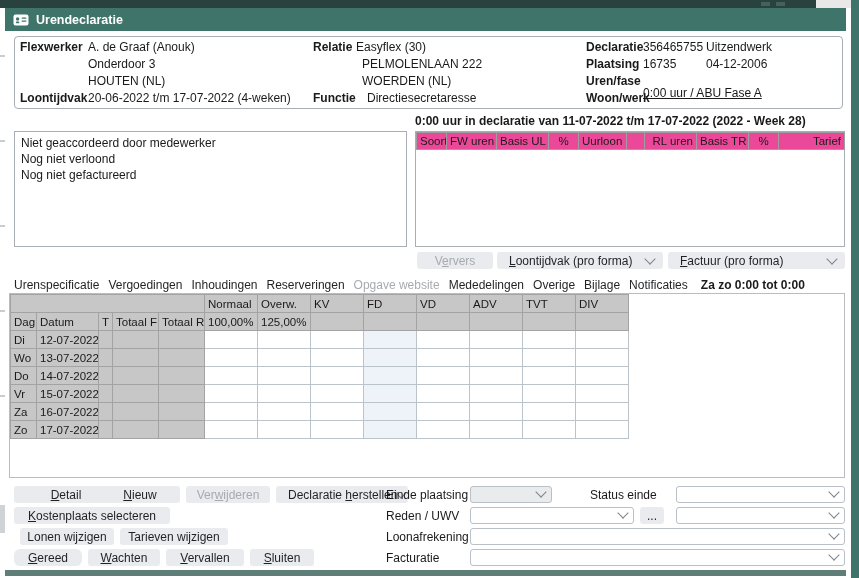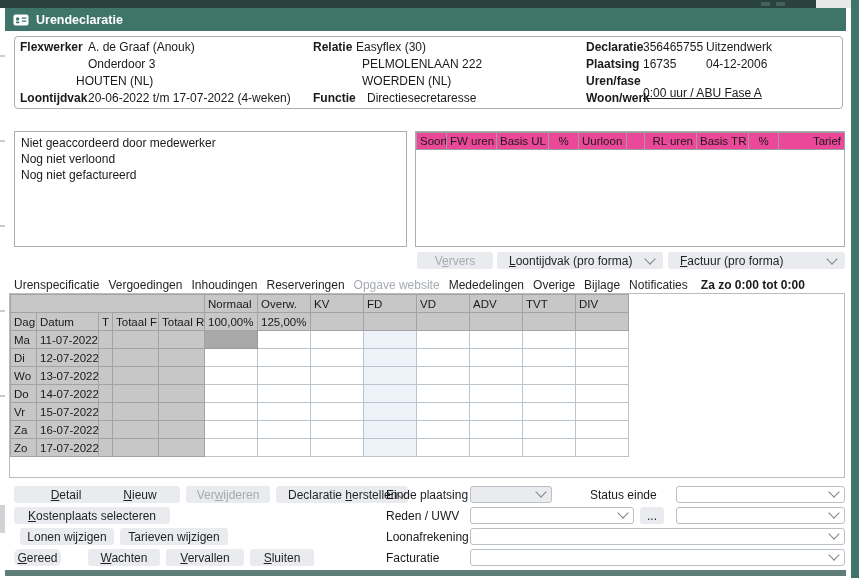--- a/index.html
+++ b/index.html
@@ -92,41 +92,42 @@
       </svg>
       <span>Urendeclaratie</span>
     </div>
     <div id="bottombar"></div>
   </div>
 
   <div class="abs" id="info-panel"></div>
   <span class="abs irow lbl" style="left:20px;top:39px;width:62px;text-align:right;">Flexwerker</span>
   <span class="abs irow" style="left:88px;top:39px;">A. de Graaf (Anouk)</span>
   <span class="abs irow" style="left:88px;top:56px;">Onderdoor 3</span>
-  <span class="abs irow" style="left:76px;top:73px;">HOUTEN (NL)</span>
+  <span class="abs irow" style="left:88px;top:73px;">HOUTEN (NL)</span>
   <span class="abs irow lbl" style="left:20px;top:90px;width:62px;text-align:right;">Loontijdvak</span>
   <span class="abs irow" style="left:88px;top:90px;">20-06-2022 t/m 17-07-2022 (4-weken)</span>
 
   <span class="abs irow lbl" style="left:313px;top:39px;">Relatie</span>
   <span class="abs irow" style="left:356px;top:39px;">Easyflex (30)</span>
   <span class="abs irow" style="left:362px;top:56px;text-align:right;">PELMOLENLAAN 222</span>
   <span class="abs irow" style="left:362px;top:73px;">WOERDEN (NL)</span>
   <span class="abs irow lbl" style="left:313px;top:90px;">Functie</span>
   <span class="abs irow" style="left:356px;top:90px;margin-left:11px;">Directiesecretaresse</span>
 
   <span class="abs irow lbl" style="left:586px;top:39px;">Declaratie</span>
   <span class="abs irow" style="left:643px;top:39px;">356465755</span>
   <span class="abs irow" style="left:706px;top:39px;">Uitzendwerk</span>
   <span class="abs irow lbl" style="left:586px;top:56px;">Plaatsing</span>
   <span class="abs irow" style="left:643px;top:56px;">16735</span>
   <span class="abs irow" style="left:706px;top:56px;">04-12-2006</span>
   <span class="abs irow lbl" style="left:586px;top:73px;">Uren/fase</span>
   <span class="abs irow" style="left:643px;top:85px;text-decoration:underline;">0:00 uur / ABU Fase A</span>
   <span class="abs irow lbl" style="left:586px;top:90px;">Woon/werk</span>
 
+  <div class="abs" id="decl-summary">0:00 uur in declaratie van 11-07-2022 t/m 17-07-2022 (2022 - Week 28)</div>
 
   <div class="abs" id="status-box">
     <div>Niet geaccordeerd door medewerker</div>
     <div>Nog niet verloond</div>
     <div>Nog niet gefactureerd</div>
   </div>
 
   <div class="abs" id="rate-box">
     <table>
       <colgroup>
@@ -221,35 +222,20 @@
         <th class="g">100,00%</th>
         <th class="g">125,00%</th>
         <th class="g"></th>
             <th class="g"></th>
         <th class="g"></th>
             <th class="g"></th>
         <th class="g"></th>
             <th class="g"></th>
       </tr>
       <tr>
-        <td class="g">Ma</td>
-        <td class="g">11-07-2022</td>
-        <td class="g"></td>
-            <td class="g"></td>
-            <td class="g"></td>
-        <td class="c sel"></td>
-        <td class="c"></td>
-            <td class="c"></td>
-        <td class="c fd"></td>
-            <td class="c"></td>
-        <td class="c"></td>
-            <td class="c"></td>
-        <td class="c"></td>
-      </tr>
-      <tr>
         <td class="g">Di</td>
         <td class="g">12-07-2022</td>
         <td class="g"></td>
             <td class="g"></td>
             <td class="g"></td>
         <td class="c"></td>
             <td class="c"></td>
         <td class="c"></td>
             <td class="c fd"></td>
         <td class="c"></td>
@@ -351,21 +337,21 @@
   </div>
   <div class="abs btn" style="left:14px;top:507px;width:156px;">
       <span class="label"><u>K</u>ostenplaats selecteren</span>
     </div>
   <div class="abs btn" style="left:20px;top:528px;width:94px;">
       <span class="label">Lonen wijzigen</span>
     </div>
   <div class="abs btn" style="left:120px;top:528px;width:108px;">
       <span class="label">Tarieven wijzigen</span>
     </div>
-  <div class="abs btn" style="left:14px;top:549px;width:47px;border-radius:6px;">
+  <div class="abs btn" style="left:14px;top:549px;width:68px;border-radius:6px;">
       <span class="label"><u>G</u>ereed</span>
     </div>
   <div class="abs btn" style="left:88px;top:549px;width:72px;">
       <span class="label"><u>W</u>achten</span>
     </div>
   <div class="abs btn" style="left:166px;top:549px;width:78px;">
       <span class="label"><u>V</u>ervallen</span>
     </div>
   <div class="abs btn" style="left:250px;top:549px;width:64px;">
       <span class="label"><u>S</u>luiten</span>

